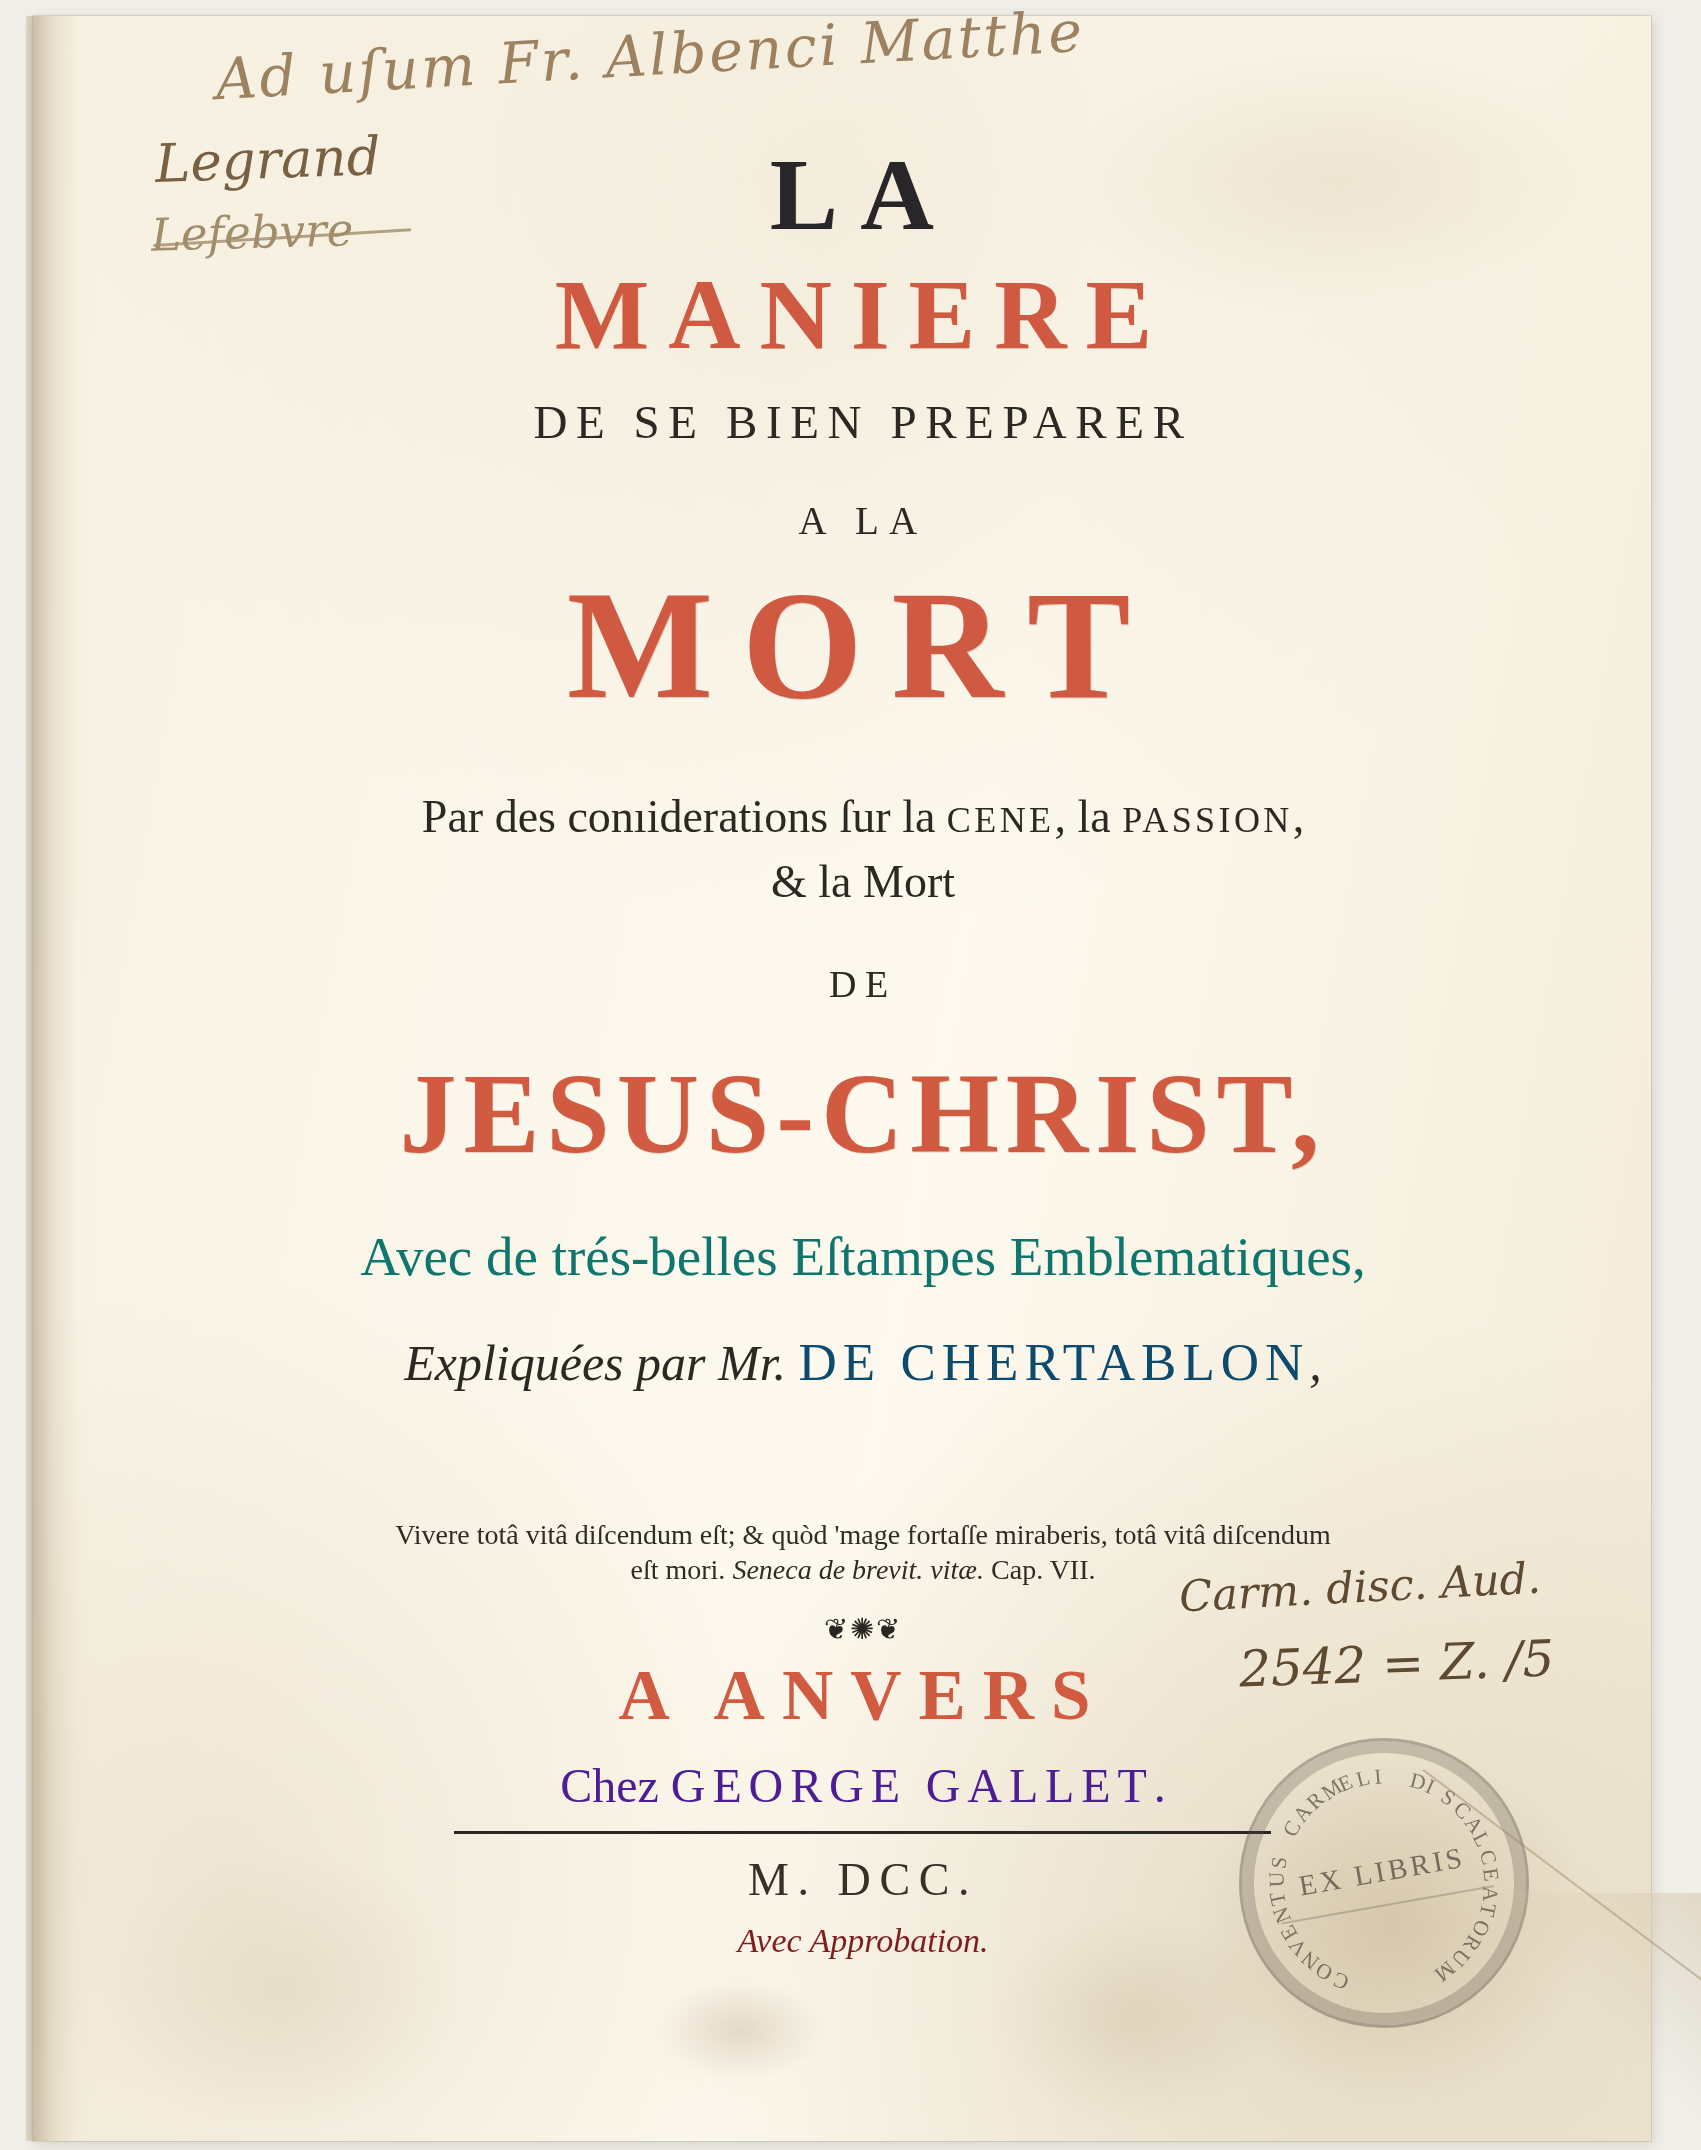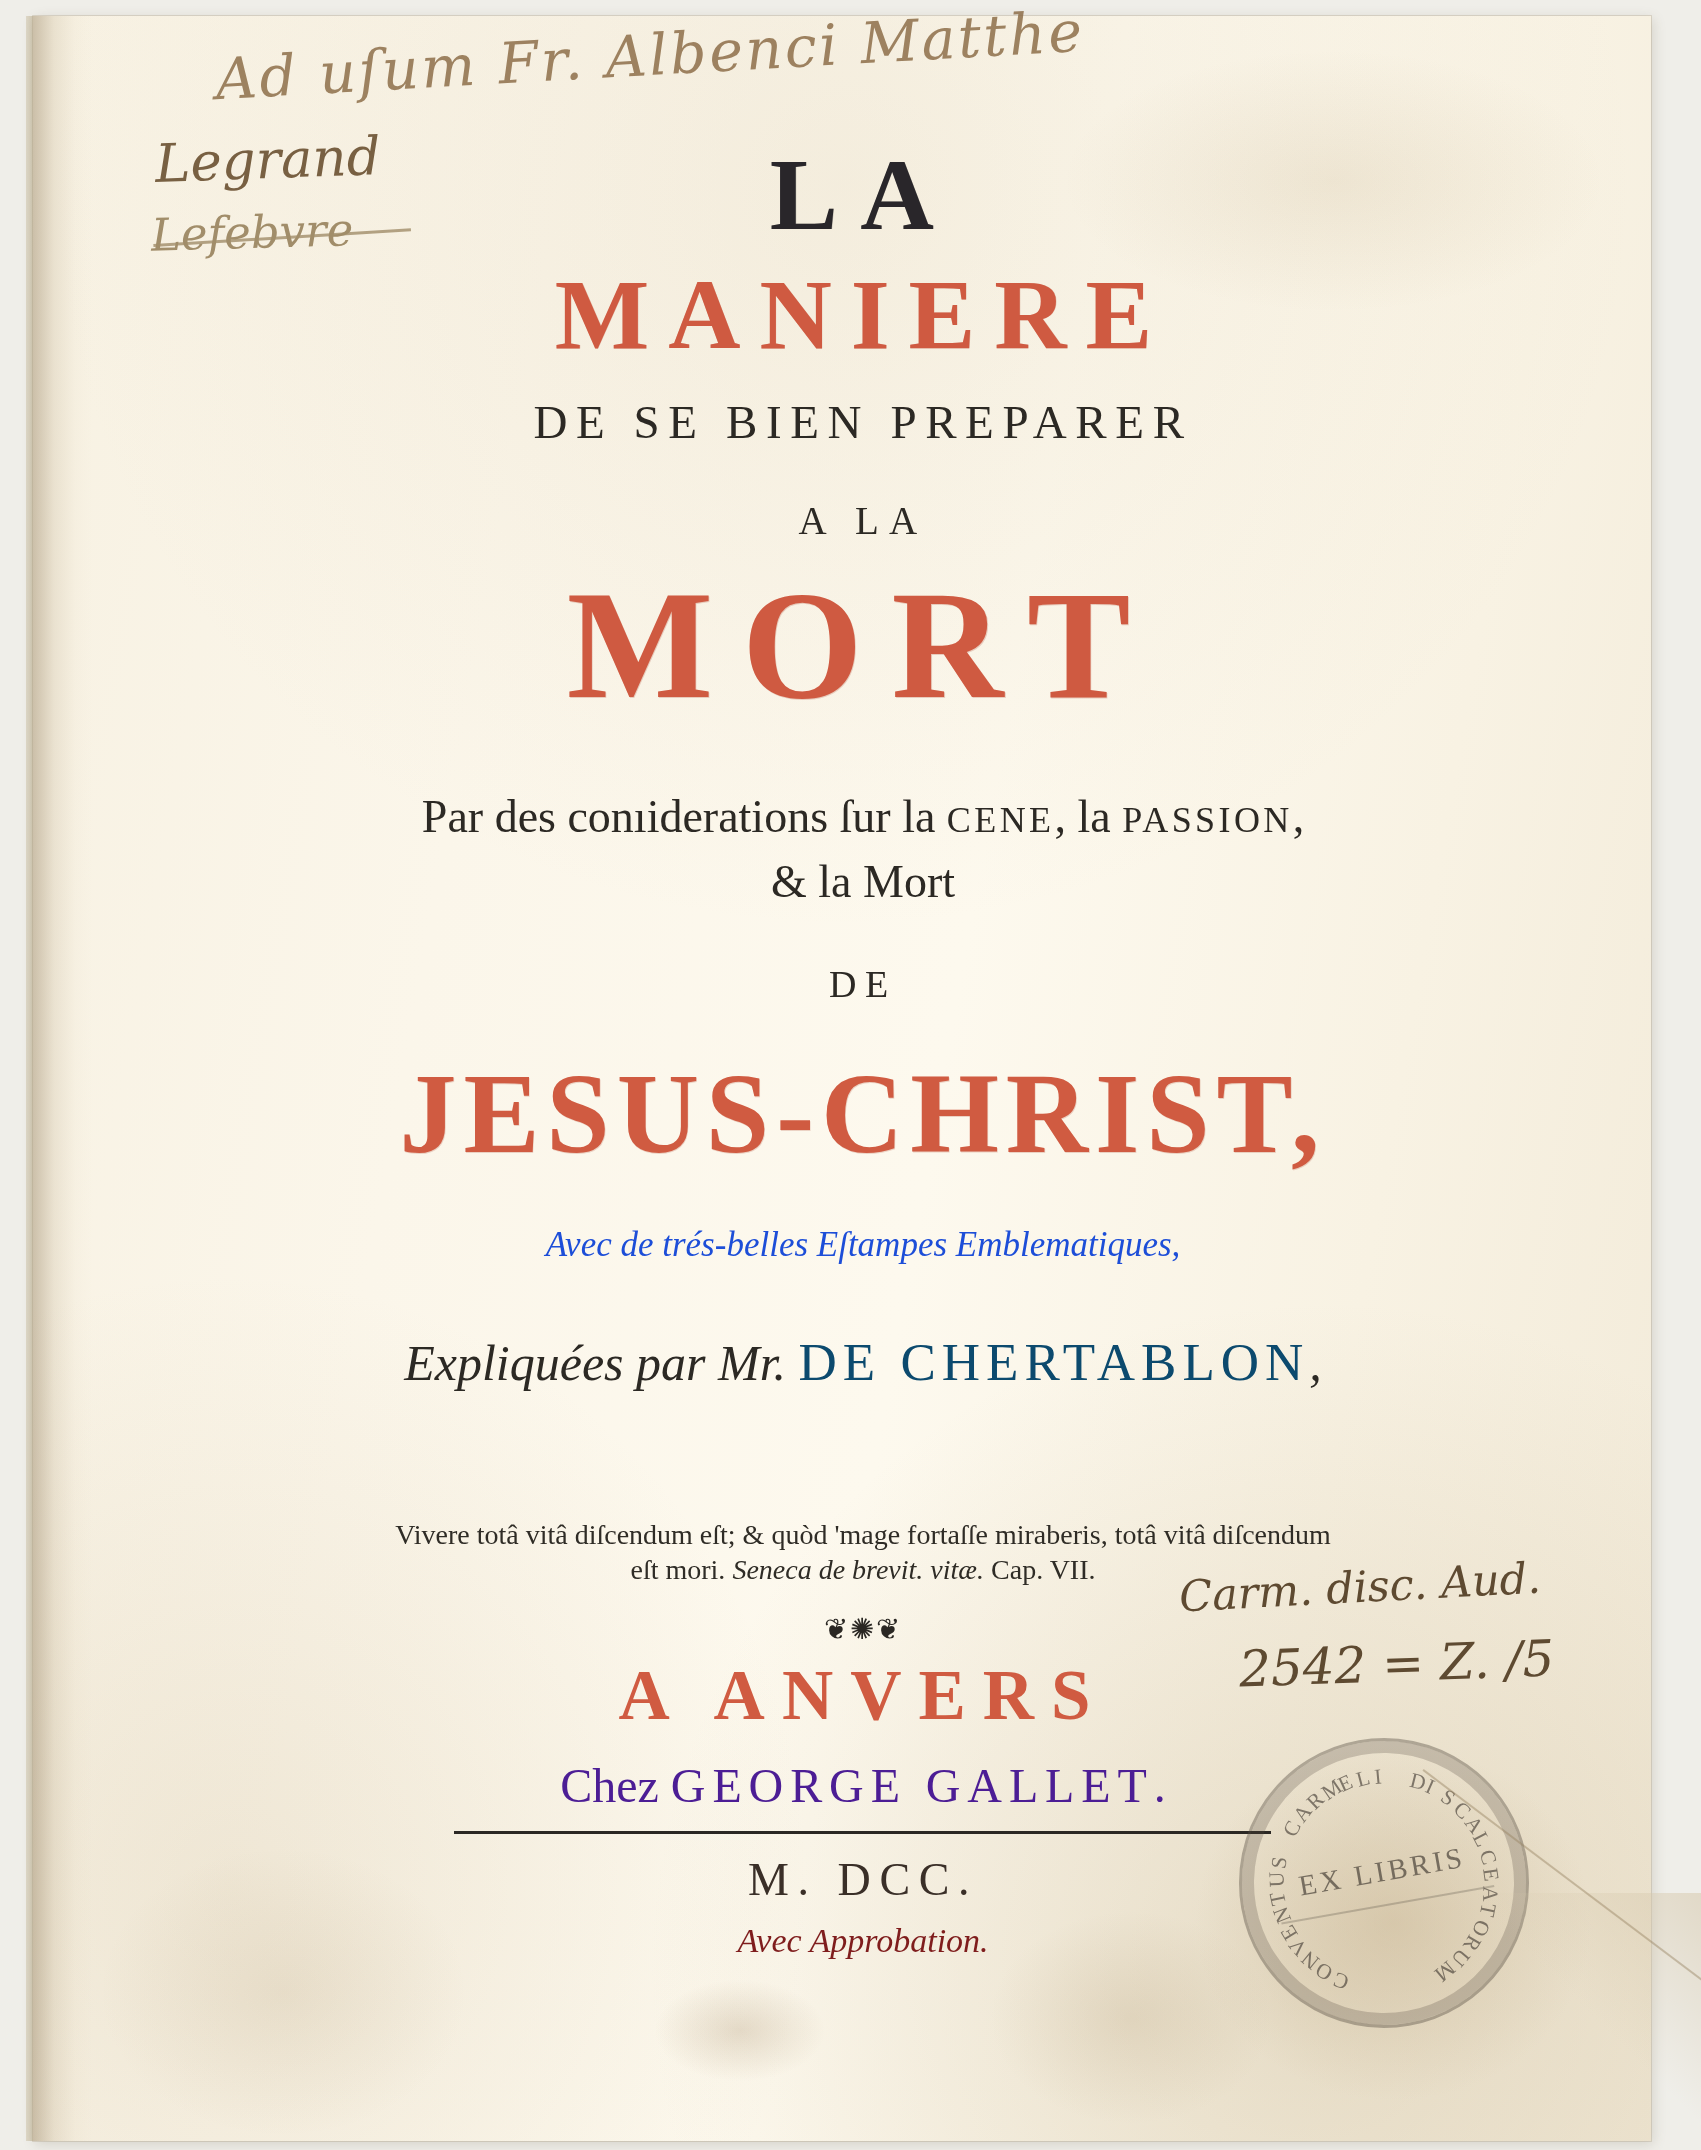--- a/index.html
+++ b/index.html
@@ -161,23 +161,22 @@
     font-size: 114px;
     letter-spacing: 6.9px;
     font-weight: 700;
     color: #d05b41;
     text-shadow: 0.7px 0.7px 0 rgba(170,60,35,0.2);
   }
 
   .line-avec {
     position: absolute;
     left: 0; right: 0; top: 1209px;
-    font-size: 35px;
-    color: #1d4ed8;
-    font-style: italic;
+    font-size: 55px;
+    color: #0f766e;
   }
 
   .line-expl {
     position: absolute;
     left: 0; right: 0; top: 1316px;
     font-size: 50px;
     color: #2c2924;
     font-style: italic;
   }
   .line-expl .author {

